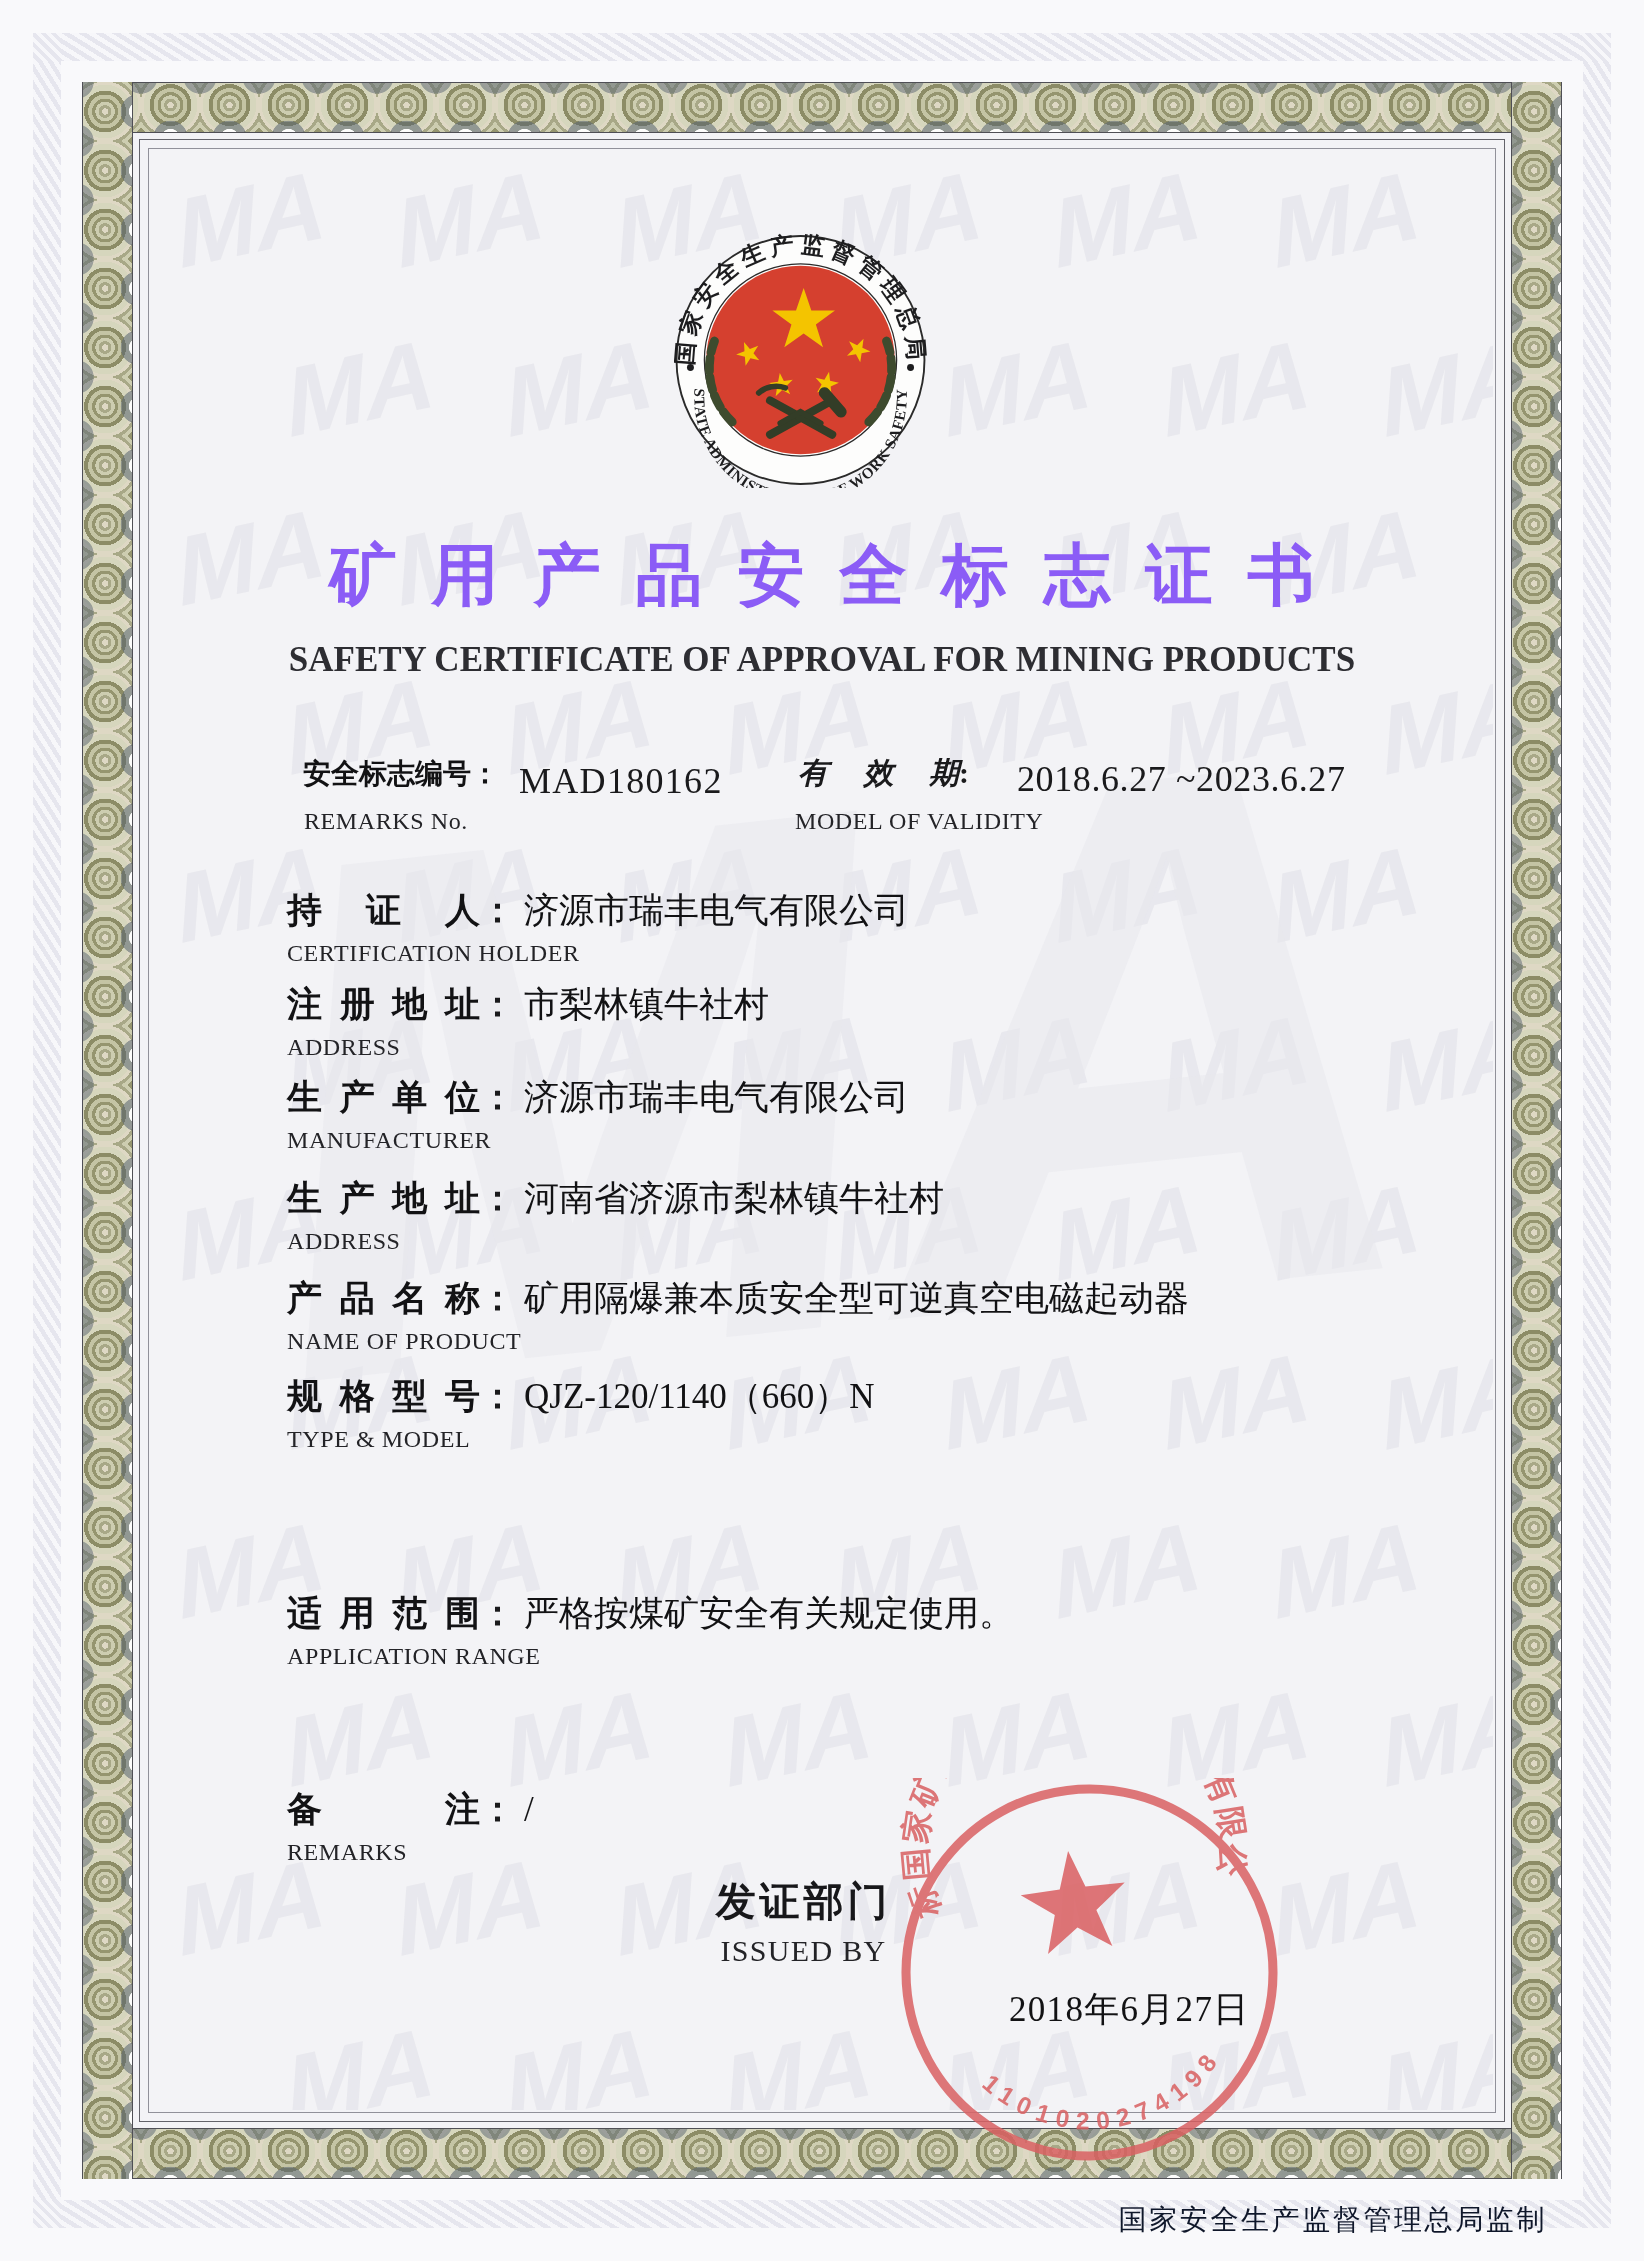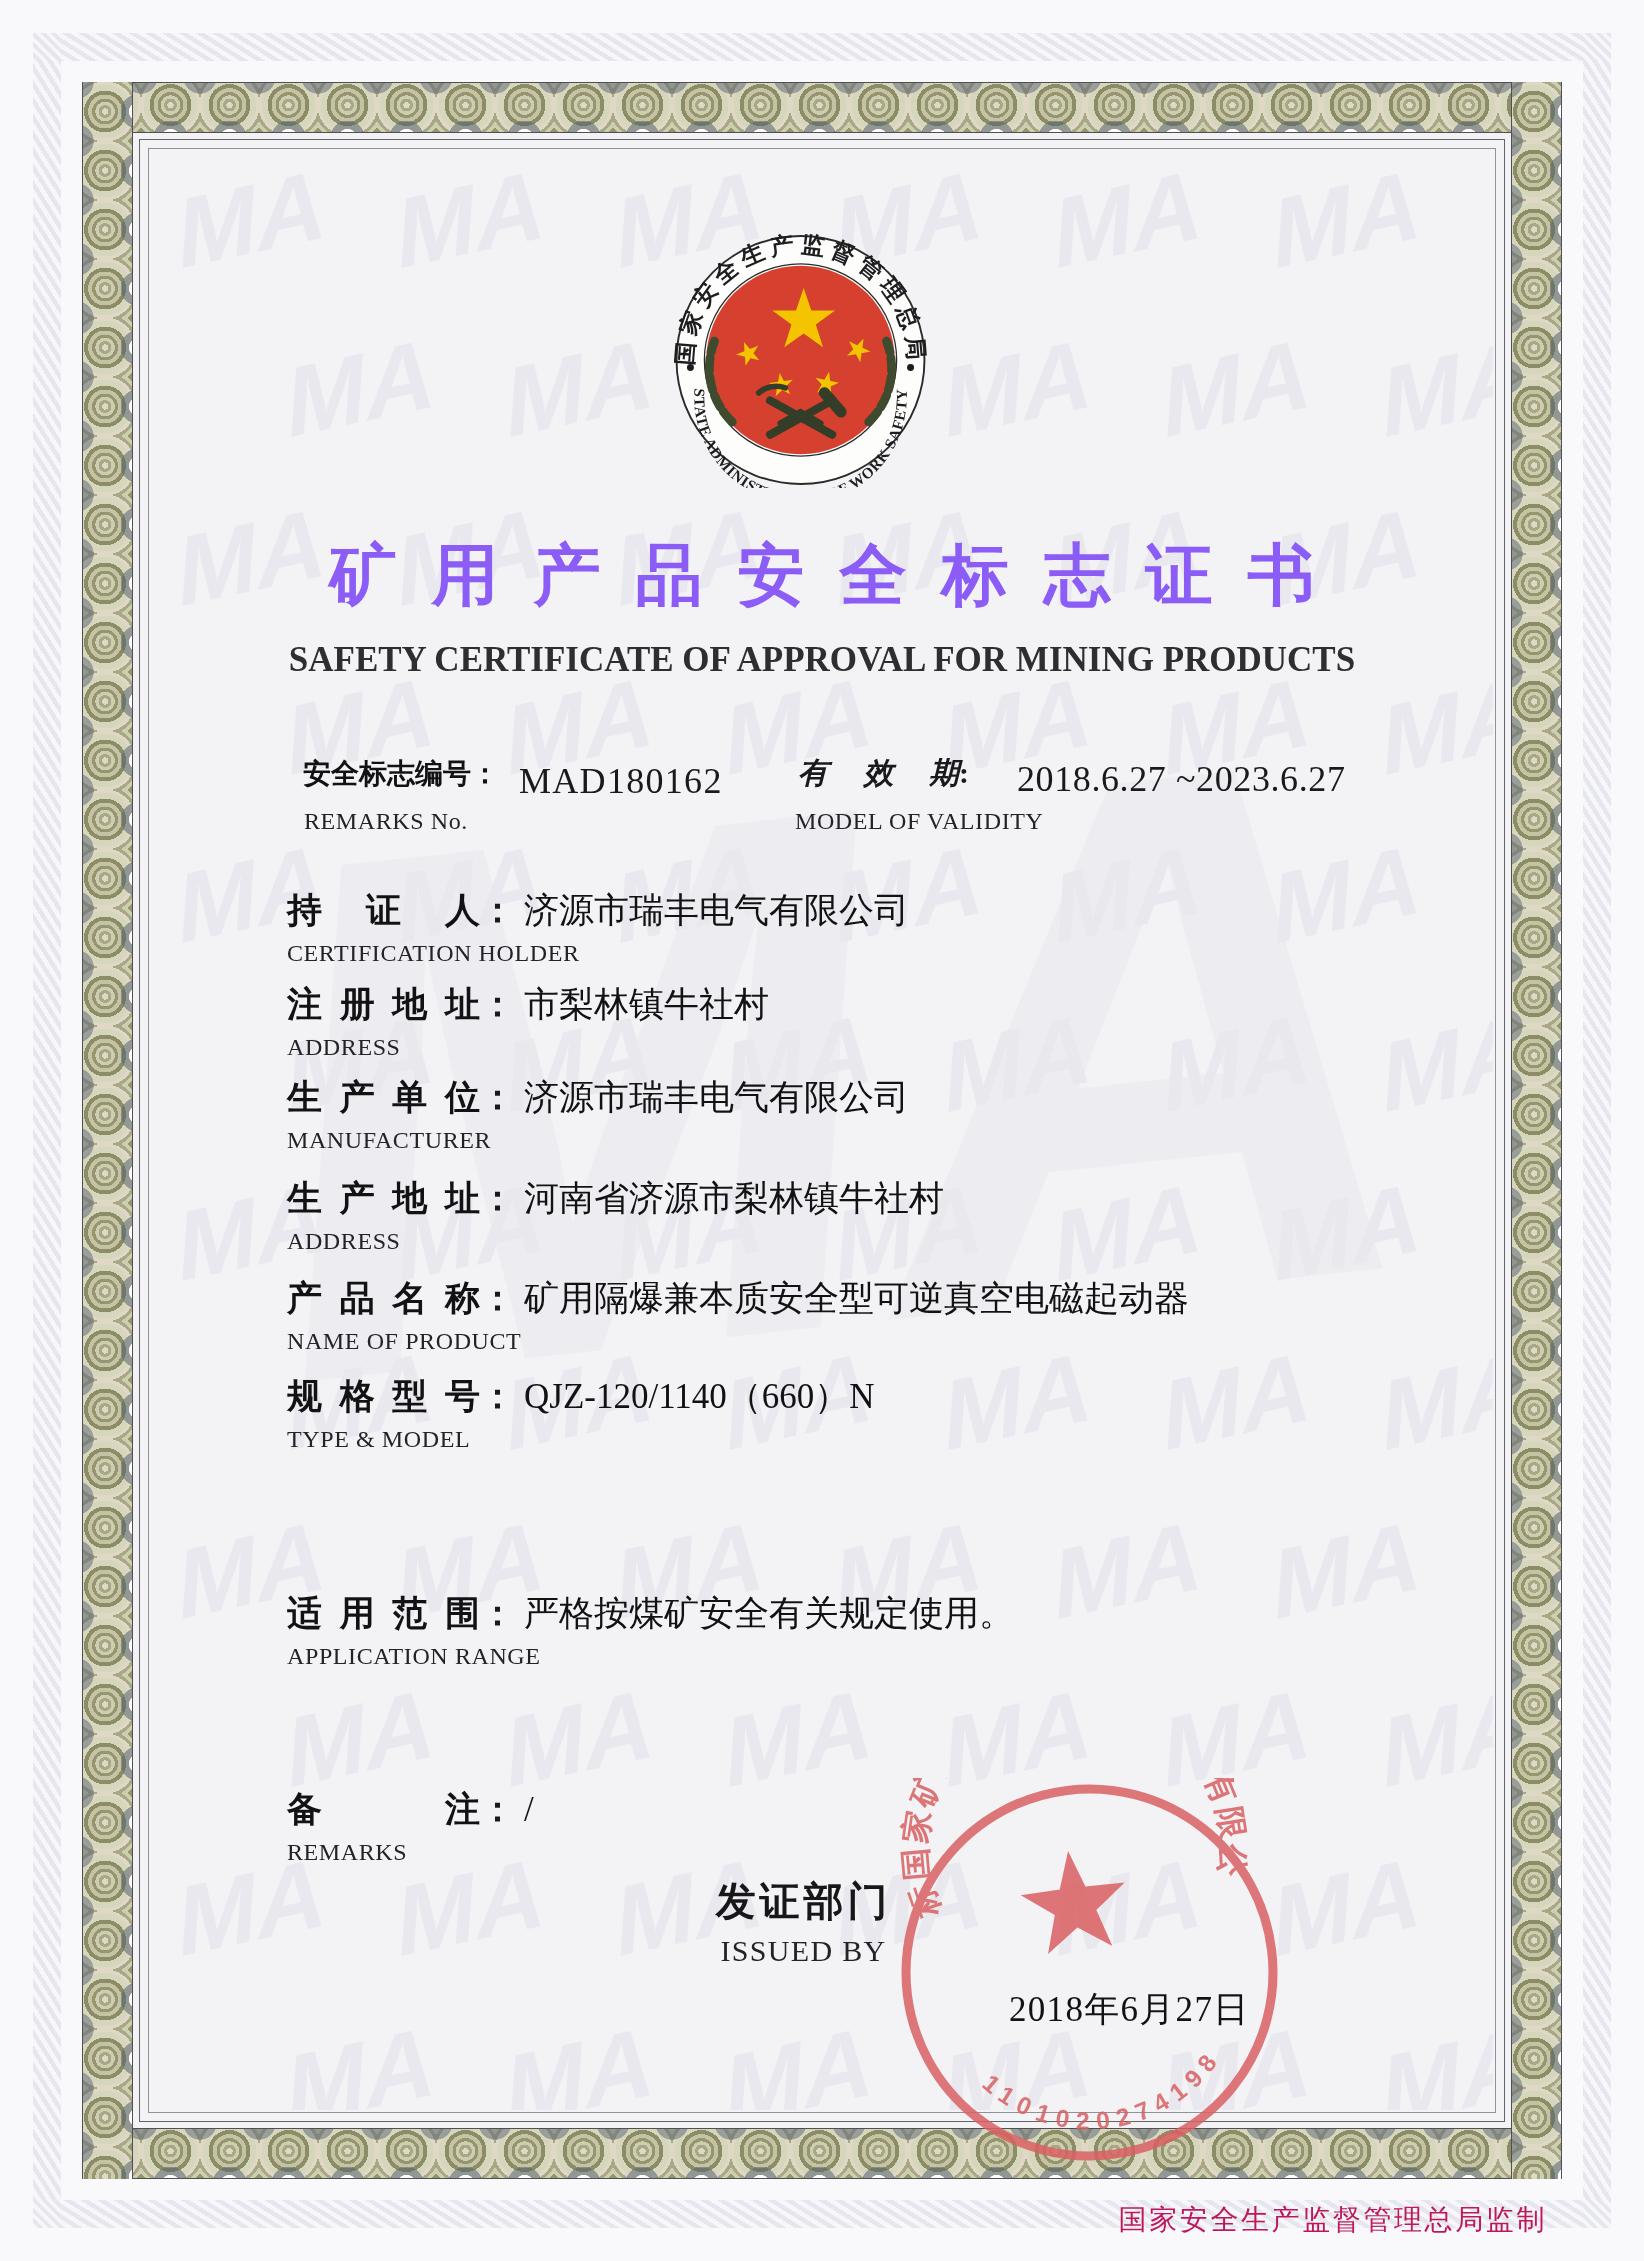--- a/index.html
+++ b/index.html
@@ -99,21 +99,21 @@
   .statement{left:287px; top:1795px; width:1095px; white-space:normal;
     font-size:32px; line-height:50px; color:#121214; text-align:justify;}
   .statement .l1{text-indent:63px;}
 
   .issue{left:649px; top:1882px; width:309px; text-align:center;}
   .issue .dept{font-size:40px; font-weight:700; letter-spacing:3.9px; color:#17171a;}
   .issue .dept-en{margin-top:14px; font-size:30px; color:#232327; letter-spacing:1.3px;}
 
   .date{left:1009px; top:1992px; font-size:35px; letter-spacing:1.3px; color:#121214; z-index:7;}
 
-  .credit{right:97px; top:2206px; font-size:28px; letter-spacing:2.6px; color:#be185d;}
+  .credit{right:97px; top:2206px; font-size:28px; letter-spacing:2.6px; color:#0f172a;}
 
   .emblem-wrap{position:absolute; left:674px; top:232px; width:253px; height:256px; z-index:6;}
   .stamp-wrap{position:absolute; left:895px; top:1778px; width:389px; height:389px; z-index:6; opacity:.85;}
 </style>
 </head>
 <body>
 
 <div class="page">
 
   <div class="emboss-frame"></div>

